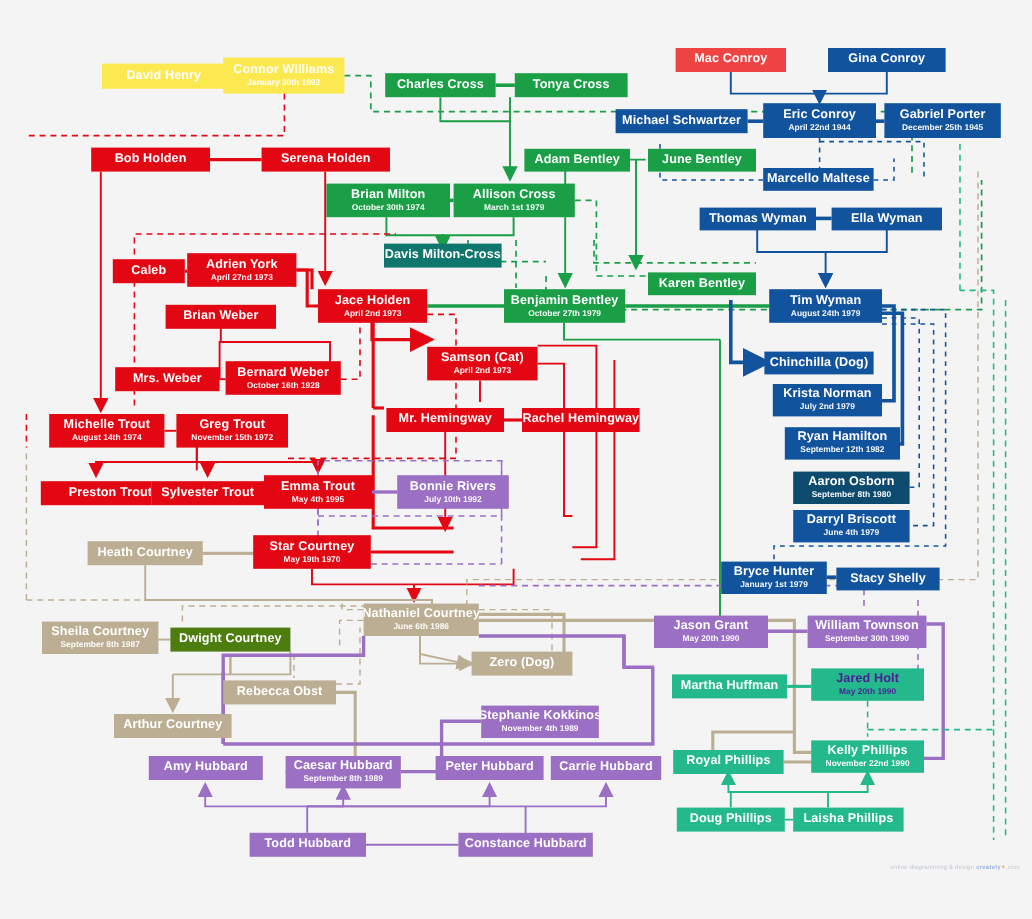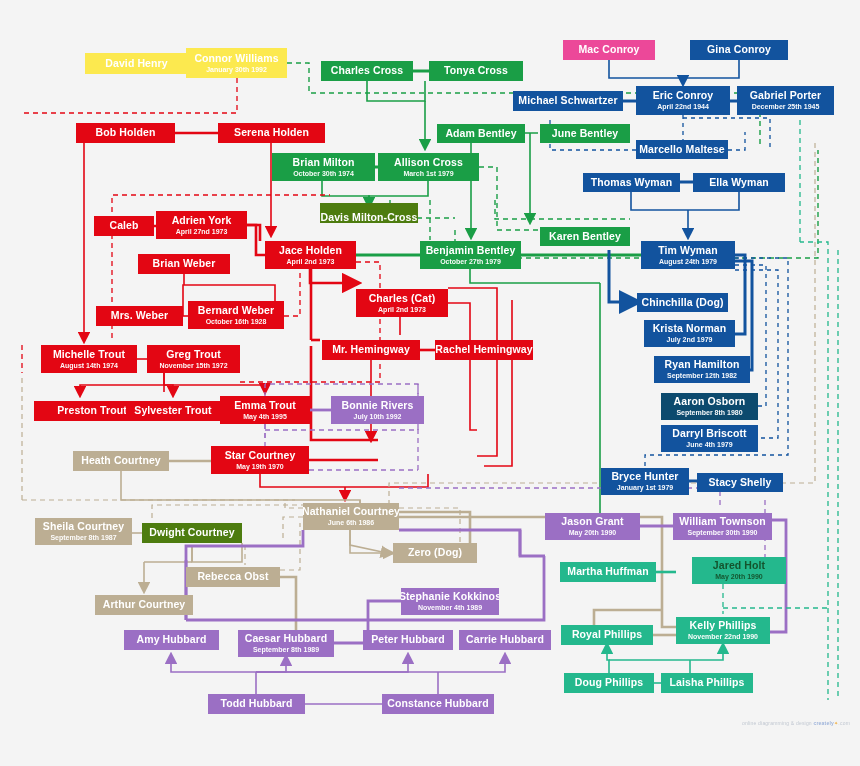--- a/index.html
+++ b/index.html
@@ -298,31 +298,31 @@
         <div class="nm">June Bentley</div>
       </div>
       <div class="node" style="left: 272px; top: 153px; width: 103px; height: 28px; background: rgb(26, 158, 70); color: rgb(255, 255, 255);">
         <div class="nm">Brian Milton</div>
         <div class="dt">October 30th 1974</div>
       </div>
       <div class="node" style="left: 378px; top: 153px; width: 101px; height: 28px; background: rgb(26, 158, 70); color: rgb(255, 255, 255);">
         <div class="nm">Allison Cross</div>
         <div class="dt">March 1st 1979</div>
       </div>
-      <div class="node single" style="left: 320px; top: 203px; width: 98px; height: 20px; background: #4d7c0f; color: rgb(255, 255, 255); justify-content: flex-end;">
+      <div class="node single" style="left: 320px; top: 203px; width: 98px; height: 20px; background: #0f766e; color: rgb(255, 255, 255);">
         <div class="nm">Davis Milton-Cross</div>
       </div>
       <div class="node single" style="left: 540px; top: 227px; width: 90px; height: 19px; background: rgb(26, 158, 70); color: rgb(255, 255, 255);">
         <div class="nm">Karen Bentley</div>
       </div>
       <div class="node" style="left: 420px; top: 241px; width: 101px; height: 28px; background: rgb(26, 158, 70); color: rgb(255, 255, 255);">
         <div class="nm">Benjamin Bentley</div>
         <div class="dt">October 27th 1979</div>
       </div>
-      <div class="node single" style="left: 563px; top: 40px; width: 92px; height: 20px; background: #ec4899; color: rgb(255, 255, 255);">
+      <div class="node single" style="left: 563px; top: 40px; width: 92px; height: 20px; background: #ef4444; color: rgb(255, 255, 255);">
         <div class="nm">Mac Conroy</div>
       </div>
       <div class="node single" style="left: 690px; top: 40px; width: 98px; height: 20px; background: rgb(18, 83, 158); color: rgb(255, 255, 255);">
         <div class="nm">Gina Conroy</div>
       </div>
       <div class="node single" style="left: 513px; top: 91px; width: 110px; height: 20px; background: rgb(18, 83, 158); color: rgb(255, 255, 255);">
         <div class="nm">Michael Schwartzer</div>
       </div>
       <div class="node" style="left: 636px; top: 86px; width: 94px; height: 29px; background: rgb(18, 83, 158); color: rgb(255, 255, 255);">
         <div class="nm">Eric Conroy</div>
@@ -392,21 +392,21 @@
         <div class="nm">Brian Weber</div>
       </div>
       <div class="node single" style="left: 96px; top: 306px; width: 87px; height: 20px; background: rgb(227, 6, 19); color: rgb(255, 255, 255);">
         <div class="nm">Mrs. Weber</div>
       </div>
       <div class="node" style="left: 188px; top: 301px; width: 96px; height: 28px; background: rgb(227, 6, 19); color: rgb(255, 255, 255);">
         <div class="nm">Bernard Weber</div>
         <div class="dt">October 16th 1928</div>
       </div>
       <div class="node" style="left: 356px; top: 289px; width: 92px; height: 28px; background: rgb(227, 6, 19); color: rgb(255, 255, 255);">
-        <div class="nm">Charles (Cat)</div>
+        <div class="nm">Samson (Cat)</div>
         <div class="dt">April 2nd 1973</div>
       </div>
       <div class="node" style="left: 41px; top: 345px; width: 96px; height: 28px; background: rgb(227, 6, 19); color: rgb(255, 255, 255);">
         <div class="nm">Michelle Trout</div>
         <div class="dt">August 14th 1974</div>
       </div>
       <div class="node" style="left: 147px; top: 345px; width: 93px; height: 28px; background: rgb(227, 6, 19); color: rgb(255, 255, 255);">
         <div class="nm">Greg Trout</div>
         <div class="dt">November 15th 1972</div>
       </div>
@@ -461,21 +461,21 @@
         <div class="nm">Jason Grant</div>
         <div class="dt">May 20th 1990</div>
       </div>
       <div class="node" style="left: 673px; top: 513px; width: 99px; height: 27px; background: rgb(155, 111, 196); color: rgb(255, 255, 255);">
         <div class="nm">William Townson</div>
         <div class="dt">September 30th 1990</div>
       </div>
       <div class="node single" style="left: 560px; top: 562px; width: 96px; height: 20px; background: rgb(36, 184, 141); color: rgb(255, 255, 255);">
         <div class="nm">Martha Huffman</div>
       </div>
-      <div class="node" style="left: 676px; top: 557px; width: 94px; height: 27px; background: rgb(36, 184, 141); color: #14532d; margin-left: 16px;">
+      <div class="node" style="left: 676px; top: 557px; width: 94px; height: 27px; background: rgb(36, 184, 141); color: #4c1d95;">
         <div class="nm">Jared Holt</div>
         <div class="dt">May 20th 1990</div>
       </div>
       <div class="node" style="left: 676px; top: 617px; width: 94px; height: 27px; background: rgb(36, 184, 141); color: rgb(255, 255, 255);">
         <div class="nm">Kelly Phillips</div>
         <div class="dt">November 22nd 1990</div>
       </div>
       <div class="node single" style="left: 561px; top: 625px; width: 92px; height: 20px; background: rgb(36, 184, 141); color: rgb(255, 255, 255);">
         <div class="nm">Royal Phillips</div>
       </div>

